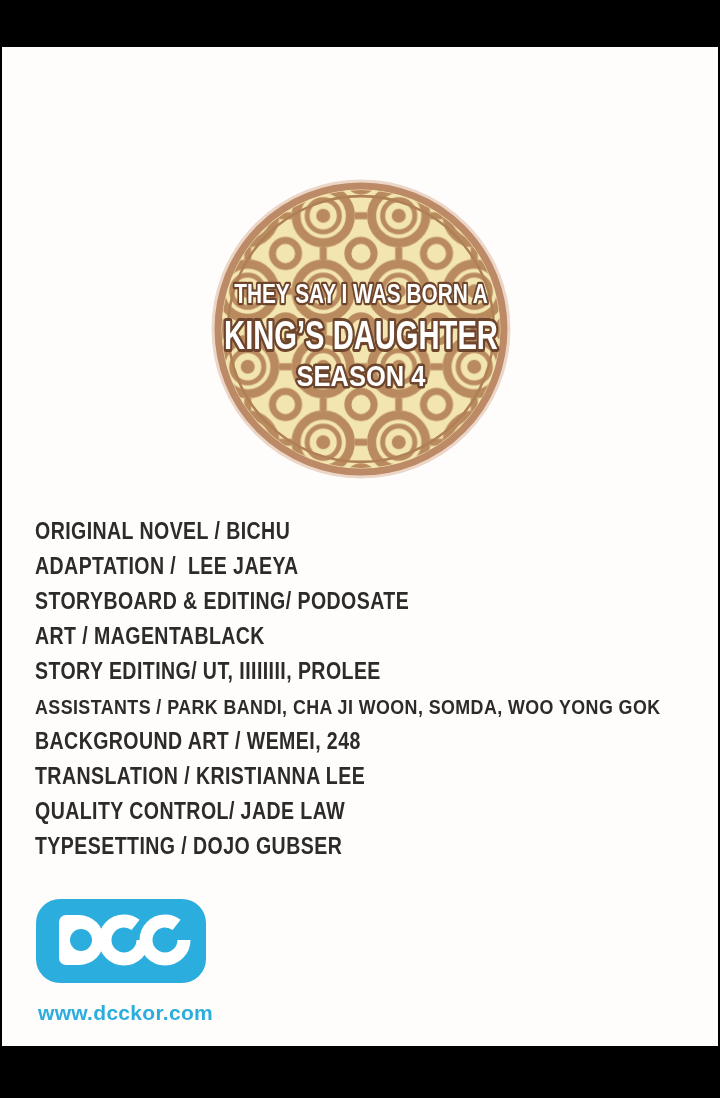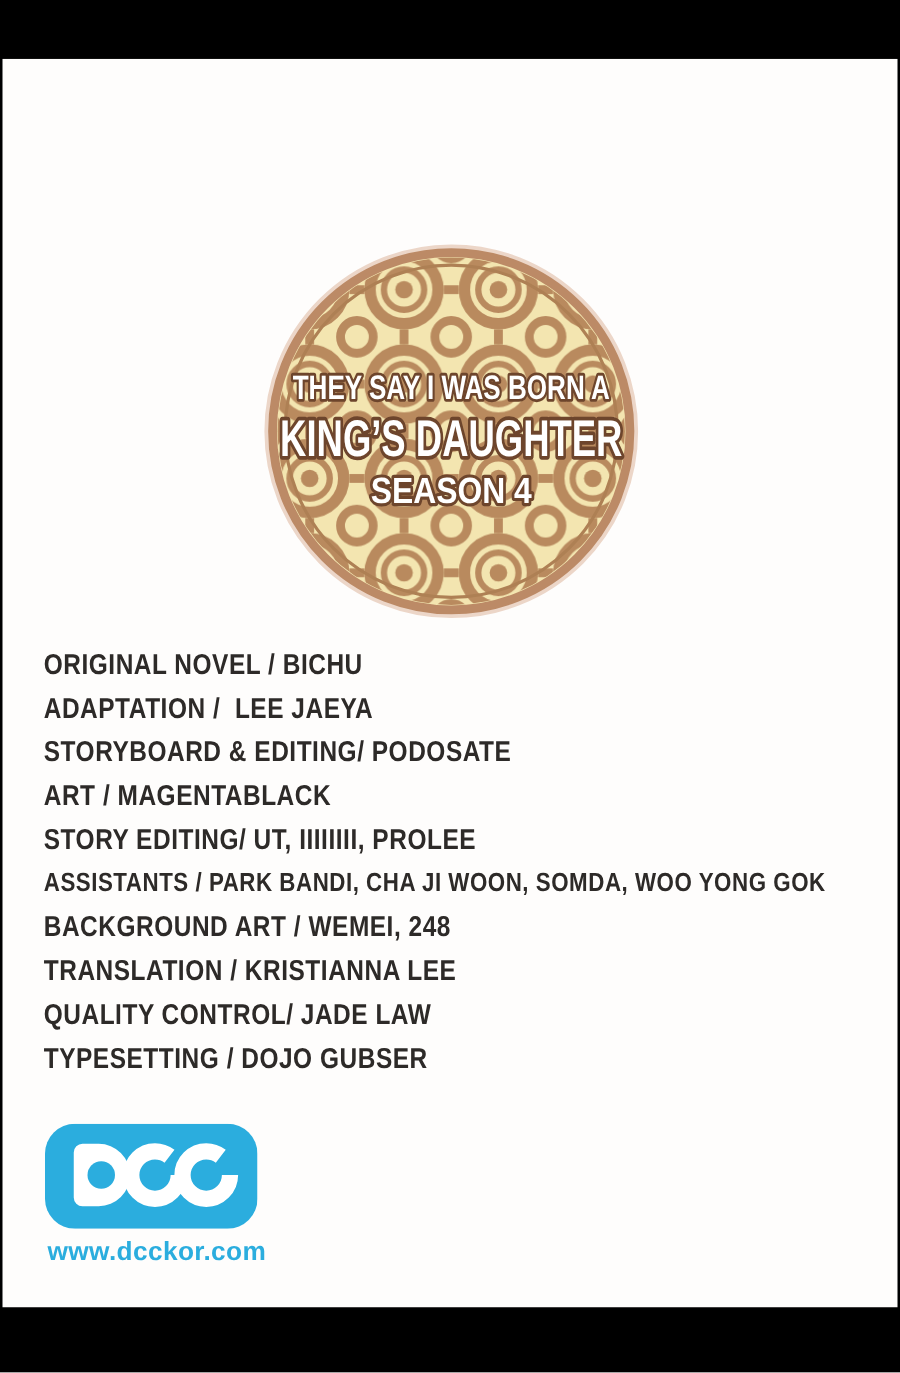--- a/index.html
+++ b/index.html
@@ -16,41 +16,41 @@
     width:716px;height:999px;
     background:#fefdfc;
   }
   .letterbox-top{
     position:absolute;left:0;top:0;width:720px;height:47px;background:#000;
   }
   .letterbox-bottom{
     position:absolute;left:0;top:1046px;width:720px;height:52px;background:#000;
   }
   .badge-wrap{
-    position:absolute;left:210px;top:194px;width:302px;height:302px;
+    position:absolute;left:210px;top:178px;width:302px;height:302px;
   }
   .credits{
     position:absolute;left:35px;top:514px;width:780px;
     transform:scaleX(0.85);
     transform-origin:left top;
     color:#2d2a28;
   }
   .credit-line{
     font-size:23px;
     line-height:35px;
     font-weight:bold;
     letter-spacing:0.5px;
     white-space:pre;
   }
   .credit-line:nth-child(6){font-size:21px;}
   .publisher{
     position:absolute;left:36px;top:899px;width:220px;
   }
   .website{
-    margin-top:2px;
+    margin-top:14px;
     margin-left:2px;
     color:#2badde;
     font-size:21px;
     font-weight:bold;
     letter-spacing:0.3px;
   }
 </style>
 </head>
 <body>
 

